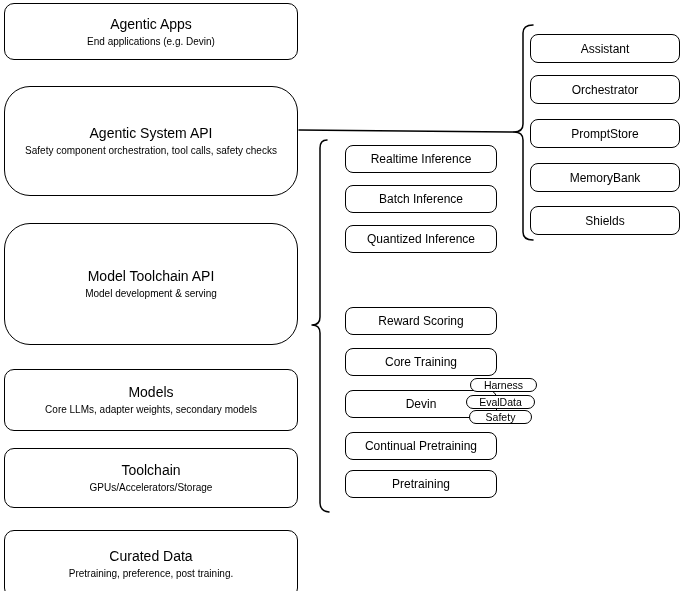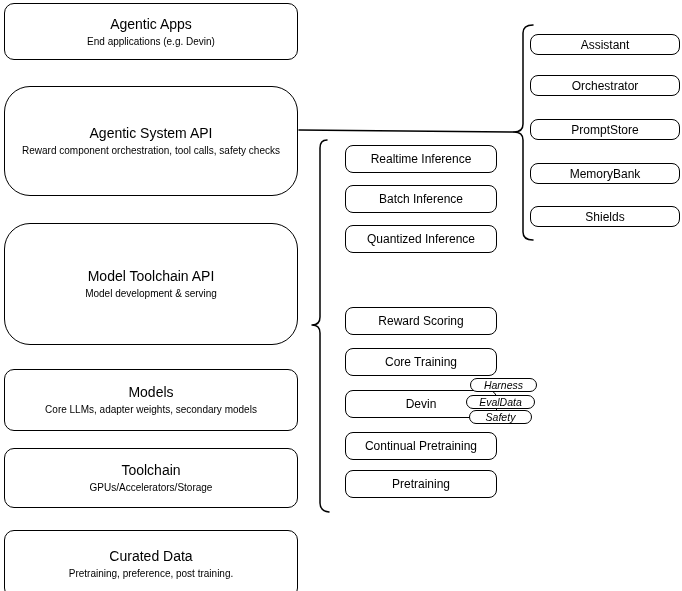--- a/index.html
+++ b/index.html
@@ -10,46 +10,46 @@
   .wires{position:absolute;left:0;top:0;width:682px;height:591px;z-index:0;}
   .box{
     position:absolute;box-sizing:border-box;border:1.5px solid #000;
     background:#fff;display:flex;flex-direction:column;align-items:center;
     justify-content:center;text-align:center;z-index:1;
   }
   .lbox{left:4px;width:294px;}
   .ltitle{font-size:14px;line-height:17px;}
   .lsub{font-size:10px;line-height:13px;margin-top:2px;}
   .mbox{left:345px;width:152px;height:28px;border-radius:8px;font-size:12px;}
-  .rbox{left:530px;width:150px;height:21px;border-radius:8px;font-size:12px;}
+  .rbox{left:530px;width:150px;height:29px;border-radius:8px;font-size:12px;}
   .pill{
     position:absolute;box-sizing:border-box;border:1.5px solid #000;
     background:#fff;border-radius:8px;display:flex;align-items:center;
-    justify-content:center;font-size:10.5px;z-index:2;font-style:italic;
+    justify-content:center;font-size:10.5px;z-index:2;
   }
 </style>
 </head>
 <body>
 
 <div class="canvas">
 
   <svg class="wires" viewBox="0 0 682 591" fill="none" stroke="#000" stroke-width="1.5" stroke-linecap="round" stroke-linejoin="round">
     <path d="M299,130 L514,132" stroke="#000000"></path>
     <path d="M533,25 Q523,25 523,33 L523,124 Q523,132 514,132 Q523,132 523,140 L523,232 Q523,240 533,240" stroke="#000000"></path>
     <path d="M327,140 Q320,140 320,148 L320,317 Q320,325 312,325 Q320,325 320,333 L320,503 Q320,511 329,512" stroke="#000000"></path>
   </svg>
 
   <div class="box lbox" style="top:3px;height:57px;border-radius:10px">
     <div class="ltitle">Agentic Apps</div>
     <div class="lsub">End applications (e.g. Devin)</div>
   </div>
 
   <div class="box lbox" style="top:86px;height:110px;border-radius:26px">
     <div class="ltitle">Agentic System API</div>
-    <div class="lsub">Reward component orchestration, tool calls, safety checks</div>
+    <div class="lsub">Safety component orchestration, tool calls, safety checks</div>
   </div>
 
   <div class="box lbox" style="top:223px;height:122px;border-radius:26px">
     <div class="ltitle">Model Toolchain API</div>
     <div class="lsub">Model development &amp; serving</div>
   </div>
 
   <div class="box lbox" style="top:369px;height:62px;border-radius:10px">
     <div class="ltitle">Models</div>
     <div class="lsub">Core LLMs, adapter weights, secondary models</div>

